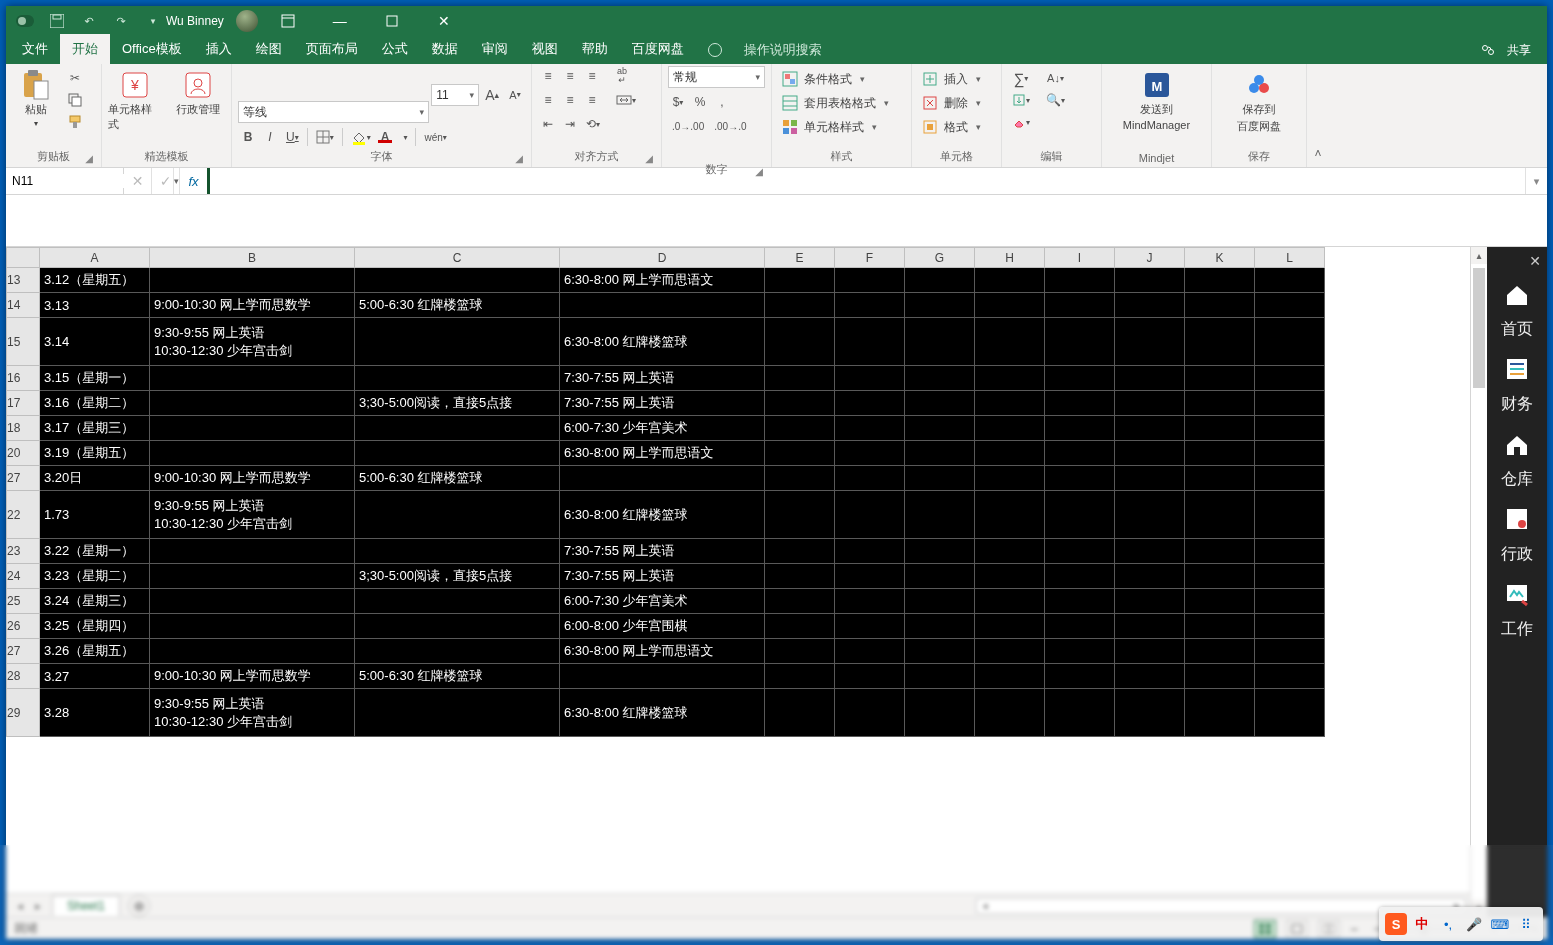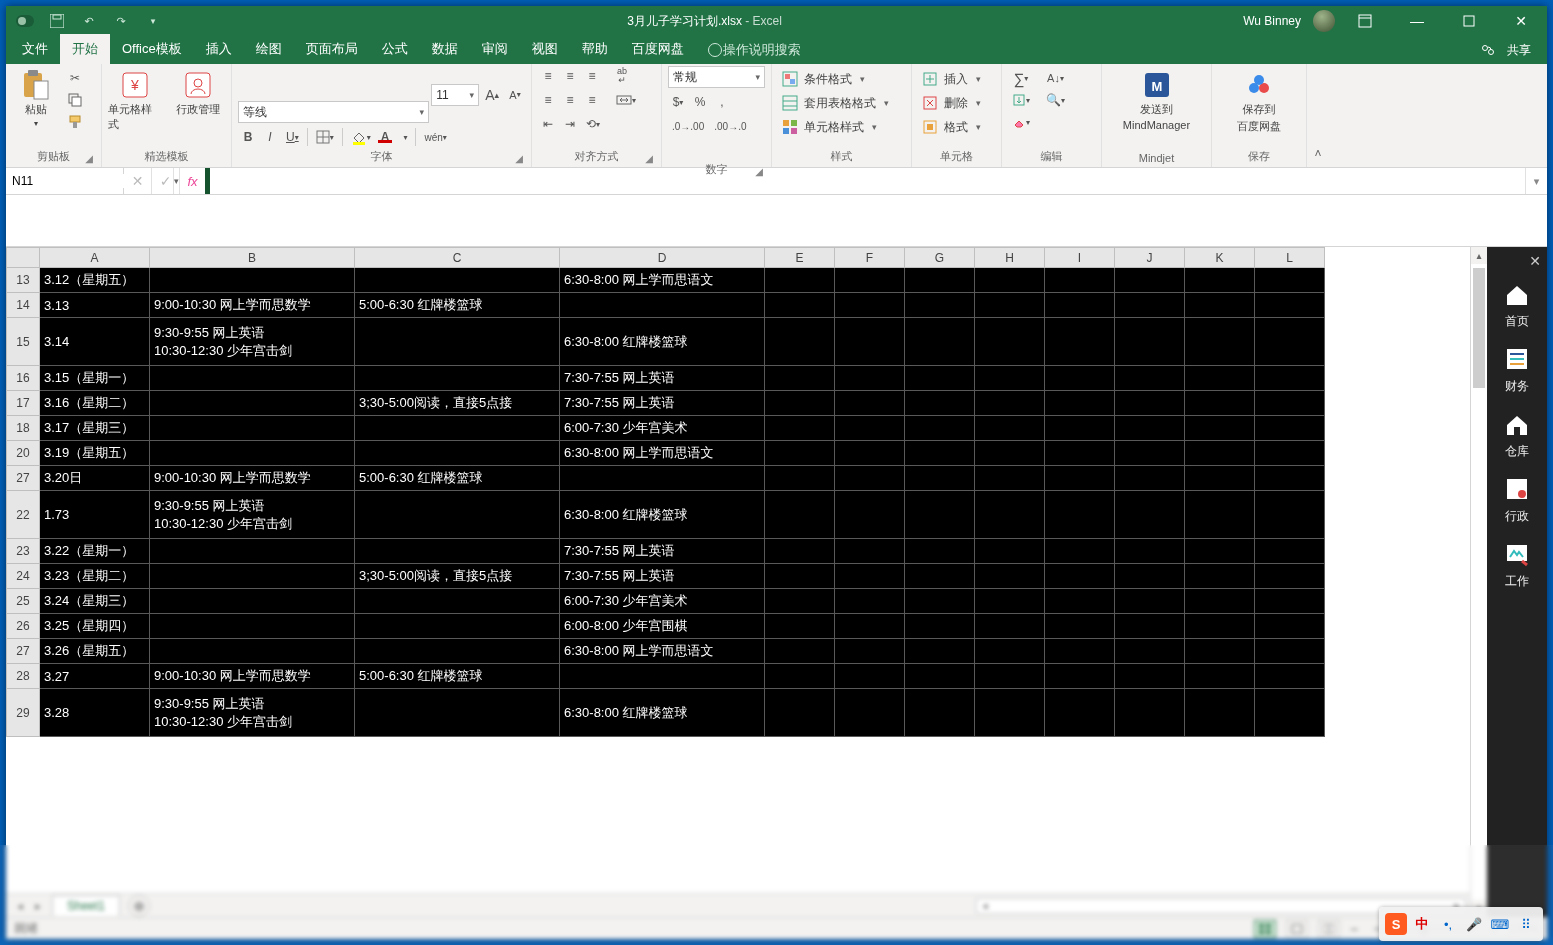--- a/index.html
+++ b/index.html
@@ -13,21 +13,21 @@
   .titlebar .title-center .dim { opacity:.75; }
   .titlebar .right { display:flex; align-items:center; gap:8px; padding-right:4px; }
   .titlebar .user { font-size:12px; }
   .titlebar .avatar { width:22px; height:22px; border-radius:50%; background:radial-gradient(circle at 40% 30%,#9fb38a,#3d5032); margin-left:4px; }
   .titlebar .win-btn { width:44px; height:30px; display:flex; align-items:center; justify-content:center; font-size:14px; }
   
   .tabs { height:28px; background:#217346; display:flex; align-items:flex-end; color:#fff; font-size:13px; padding-left:4px; }
   .tab { padding:6px 12px 6px; cursor:pointer; }
   .tab.file { }
   .tab.active { background:#f3f2f1; color:#217346; font-weight:500; }
-  .tell-me { display:flex; align-items:center; gap:1px; padding:0 12px; color:#cfe8da; height:100%; }
+  .tell-me { display:flex; align-items:center; gap:22px; padding:0 12px; color:#cfe8da; height:100%; }
   .tell-me .bulb { width:14px; height:14px; border:1px solid #cfe8da; border-radius:50%; position:relative; }
   .tabs-spacer { flex:1; }
   .share-btn { color:#fff; font-size:12px; padding:0 16px; display:flex; align-items:center; gap:12px; height:100%; }
   
   .ribbon { display:flex; border-bottom:1px solid #d5d5d5; background:#f3f2f1; height:104px; }
   .group { border-right:1px solid #e1e1e1; display:flex; flex-direction:column; padding:2px 6px 0; }
   .group-body { flex:1; display:flex; align-items:flex-start; gap:4px; }
   .group-label { font-size:11px; color:#666; text-align:center; padding:2px 0 3px; position:relative; }
   .group-label .launcher { position:absolute; right:0; bottom:2px; width:12px; height:12px; font-size:10px; color:#888; }
   .big-btn { display:flex; flex-direction:column; align-items:center; justify-content:flex-start; width:48px; padding-top:4px; gap:2px; font-size:11px; color:#444; }
@@ -40,33 +40,33 @@
   .menu-item { height:22px; display:flex; align-items:center; gap:6px; font-size:12px; color:#444; padding:0 4px; }
   .menu-item .caret { font-size:9px; color:#666; margin-left:2px; }
   .ic-box { width:16px; height:16px; display:inline-flex; align-items:center; justify-content:center; }
   .collapse-rib { width:22px; display:flex; align-items:flex-end; justify-content:center; color:#666; font-size:12px; padding-bottom:6px; }
   
   .fxbar { height:27px; border-bottom:1px solid #d5d5d5; display:flex; align-items:stretch; background:#fff; }
   .namebox { width:118px; border-right:1px solid #d5d5d5; display:flex; align-items:center; }
   .namebox input { flex:1; border:none; padding:0 6px; font-size:12px; }
   .namebox .caret { width:18px; text-align:center; font-size:9px; color:#666; border-left:1px solid #e1e1e1; height:100%; display:flex; align-items:center; justify-content:center;}
   .fx-btn { width:28px; display:flex; align-items:center; justify-content:center; border-right:1px solid #e1e1e1; color:#a0a0a0; font-size:14px; }
-  .fx-label { width:30px; display:flex; align-items:center; justify-content:center; font-style:italic; color:#ec4899; font-size:13px; border-right:5px solid #14532d;}
+  .fx-label { width:30px; display:flex; align-items:center; justify-content:center; font-style:italic; color:#0369a1; font-size:13px; border-right:3px solid #14532d;}
   .fx-input { flex:1; border:none; padding:0 6px; font-size:12px; }
   .fx-expand { width:22px; display:flex; align-items:center; justify-content:center; color:#888; font-size:11px; border-left:1px solid #e1e1e1;}
   
   .grid-gap { height:52px; background:#fff; border-bottom:1px solid #d5d5d5; }
   
   .grid-wrap { flex:1; display:flex; background:#fff; overflow:hidden; }
   .grid-main { flex:1; display:flex; flex-direction:column; overflow:hidden; }
   table.sheet { border-collapse:collapse; table-layout:fixed; }
   .colhdr th, .rowhdr { background:#e6e6e6; color:#444; font-weight:normal; font-size:12px; border:1px solid #bfbfbf; }
   .colhdr th { height:20px; }
   .corner { width:33px; background:#e6e6e6; border:1px solid #bfbfbf; }
-  .rowhdr { width:25px; text-align:center; font-size:12px; }
+  .rowhdr { width:25px; font-size:12px; }
   td.cell { border:1px solid #595959; background:#000; color:#fff; font-size:13px; padding:2px 4px; height:25px; vertical-align:middle; overflow:hidden; white-space:nowrap; }
   td.tall { height:48px; white-space:pre-line; line-height:1.35; }
   td.empty-right { background:#000; }
   
   .tabsrow { height:24px; border-top:1px solid #d5d5d5; display:flex; align-items:center; font-size:12px; background:#f3f2f1; }
   .tab-nav { display:flex; gap:2px; padding:0 6px; color:#888; }
   .tab-nav span { width:16px; text-align:center; }
   .sheet-tab { padding:3px 14px; border:1px solid #bfbfbf; border-bottom:none; background:#fff; color:#217346; font-weight:500; }
   .add-sheet { width:22px; height:22px; border:1px solid #bfbfbf; border-radius:50%; display:flex; align-items:center; justify-content:center; margin-left:8px; color:#666; font-size:14px;}
   .tabsrow-spacer { flex:1; }
@@ -76,21 +76,21 @@
   
   .statusbar { height:22px; background:#f3f2f1; border-top:1px solid #d5d5d5; display:flex; align-items:center; font-size:12px; color:#555; padding:0 8px; gap:10px; }
   .statusbar .spacer { flex:1; }
   .view-btn { width:22px; height:18px; border:1px solid #c8c8c8; display:flex; align-items:center; justify-content:center; font-size:10px; color:#666; }
   .view-btn.active { background:#d4ead9; border-color:#217346; color:#217346; }
   .zoom-slider { width:100px; height:4px; background:#c8c8c8; position:relative; margin:0 6px; }
   .zoom-slider .tick { position:absolute; left:50%; top:-3px; width:1px; height:10px; background:#888; }
   .zoom-slider .thumb { position:absolute; left:50%; top:-4px; width:8px; height:12px; background:#888; transform:translateX(-50%); }
   
   .sidepanel { width:60px; background:#222; display:flex; flex-direction:column; align-items:center; padding-top:4px; gap:2px; }
-  .sp-item { width:100%; display:flex; flex-direction:column; align-items:center; color:#eee; font-size:12px; padding:6px 0 8px; gap:4px; }
+  .sp-item { width:100%; display:flex; flex-direction:column; align-items:center; color:#eee; font-size:16px; padding:6px 0 8px; gap:10px; }
   .sp-item .ic { width:34px; height:30px; display:flex; align-items:center; justify-content:center; }
   .sp-close { align-self:flex-end; color:#ccc; font-size:14px; padding:2px 6px; }
   
   .vscroll { width:17px; background:#f3f2f1; border-left:1px solid #d5d5d5; display:flex; flex-direction:column; }
   .vscroll .arrow { height:17px; display:flex; align-items:center; justify-content:center; font-size:10px; color:#666; }
   .vscroll .track { flex:1; background:#fff; position:relative; }
   .vscroll .thumb { position:absolute; top:4px; left:2px; right:2px; height:120px; background:#cdcdcd; }
   
   .tray { position:absolute; right:10px; bottom:4px; height:34px; display:flex; align-items:center; gap:4px; background:rgba(240,240,240,.95); padding:0 6px; border-radius:4px; box-shadow:0 0 4px rgba(0,0,0,.3); z-index:50;}
   .tray .t-ic { width:22px; height:22px; display:flex; align-items:center; justify-content:center; font-size:13px; }
@@ -114,23 +114,20 @@
         </div>
       <div class="tb-btn">
           <svg width="14" height="14">
             <rect width="14" height="14" fill="none" stroke="#cfe8da" stroke-width="1.2"></rect>
             <rect x="3" y="1" width="8" height="4" fill="none" stroke="#cfe8da"></rect>
           </svg>
         </div>
       <div class="tb-btn">↶</div>
       <div class="tb-btn">↷</div>
       <div class="tb-btn" style="font-size:9px;">▾</div>
-    </div>
-    <div class="title-center">
-      <span>3月儿子学习计划.xlsx</span> <span class="dim">-</span> <span class="dim">Excel</span>
     </div>
     <div class="right">
       <span class="user">Wu Binney</span>
       <div class="avatar"></div>
       <div class="win-btn">
           <svg width="14" height="14">
             <rect x="1" y="1" width="12" height="12" fill="none" stroke="#fff"></rect>
             <line x1="1" y1="4" x2="13" y2="4" stroke="#fff"></line>
           </svg>
         </div>

